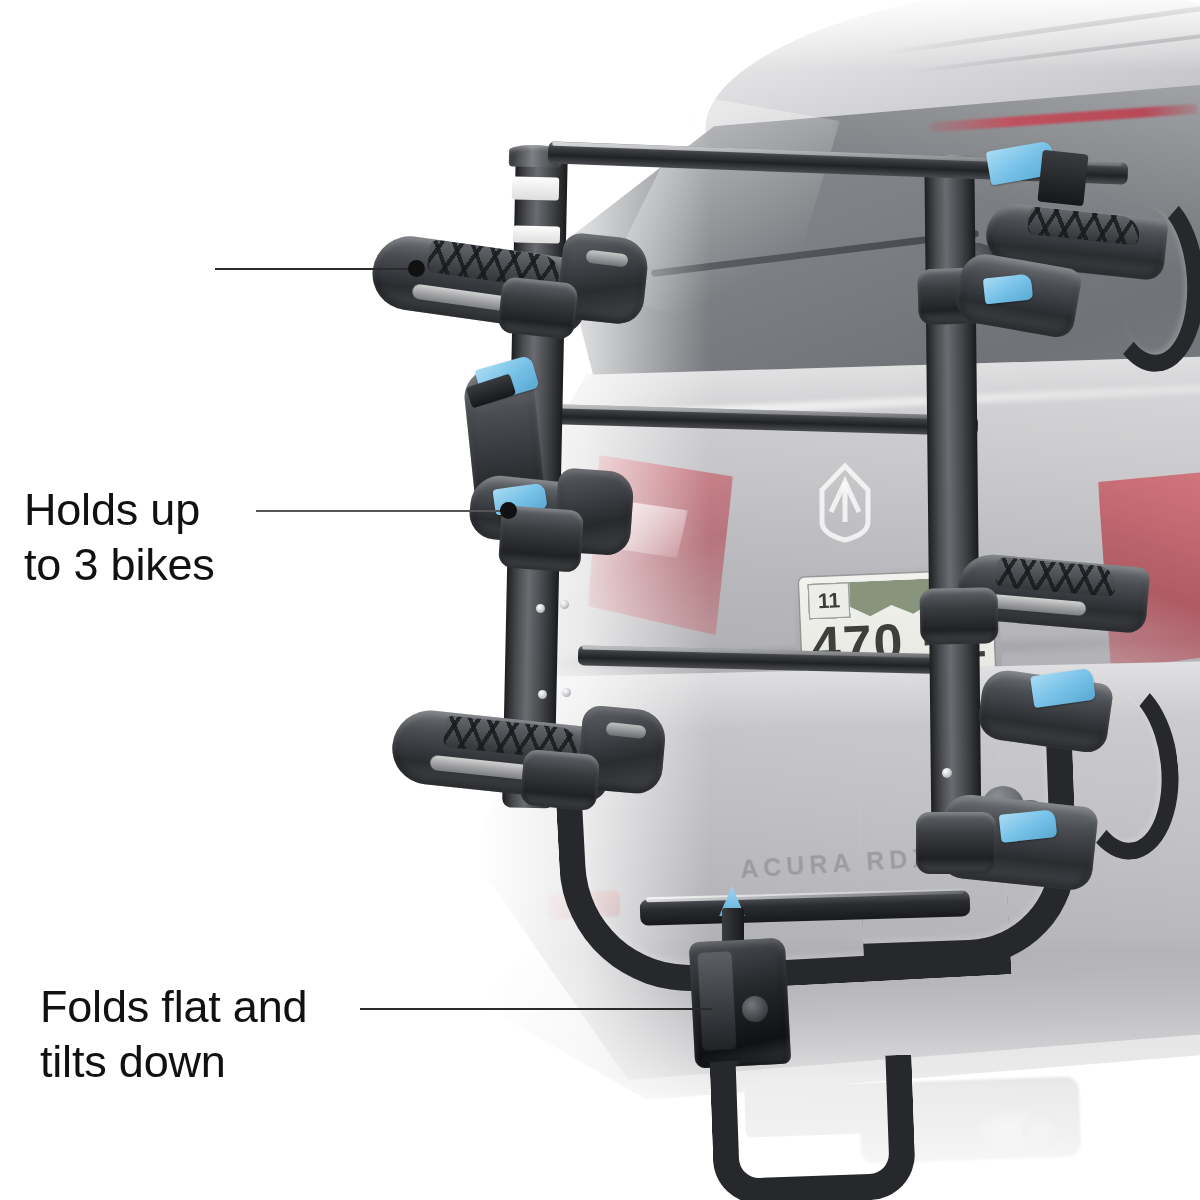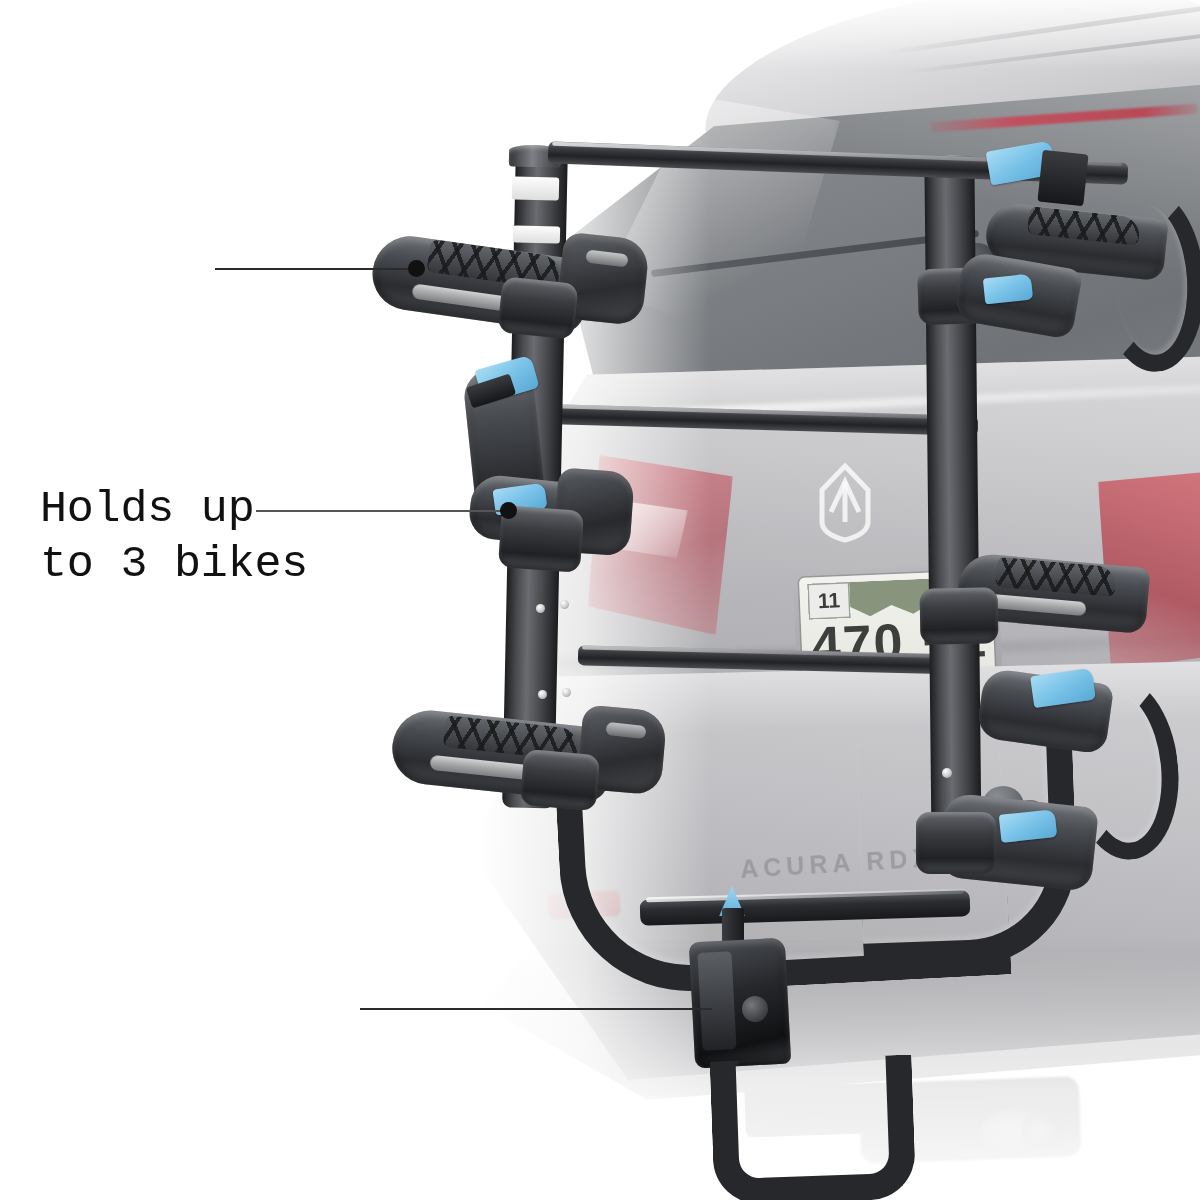--- a/index.html
+++ b/index.html
@@ -25,21 +25,21 @@
     position: absolute;
     color: #111111;
     font-size: 45px;
     line-height: 1.22;
     letter-spacing: -0.2px;
     font-weight: 400;
     white-space: pre-line;
     text-align: left;
   }
   .callout-1 { left: 40px; top: 122px; }
-  .callout-2 { left: 40px; top: 483px; font-family: Liberation Mono, monospace; }
+  .callout-2 { left: 24px; top: 483px; }
   .callout-3 { left: 40px; top: 980px; }
 
   
   .leader {
     position: absolute;
     height: 2px;
     background: #2b2b2b;
   }
   .leader.thin { height: 1.6px; background:#555; }
   .leader-dot {
@@ -629,14 +629,16 @@
 
   <div class="leader ld-1"></div>
   <div class="leader-dot dot-1"></div>
 
   <div class="leader ld-2 thin"></div>
   <div class="leader-dot dot-2"></div>
   <div class="callout callout-2">Holds up
 to 3 bikes</div>
 
   <div class="leader ld-3"></div>
+  <div class="callout callout-3">Folds flat and
+tilts down</div>
 
 </div>
 
 </body></html>

